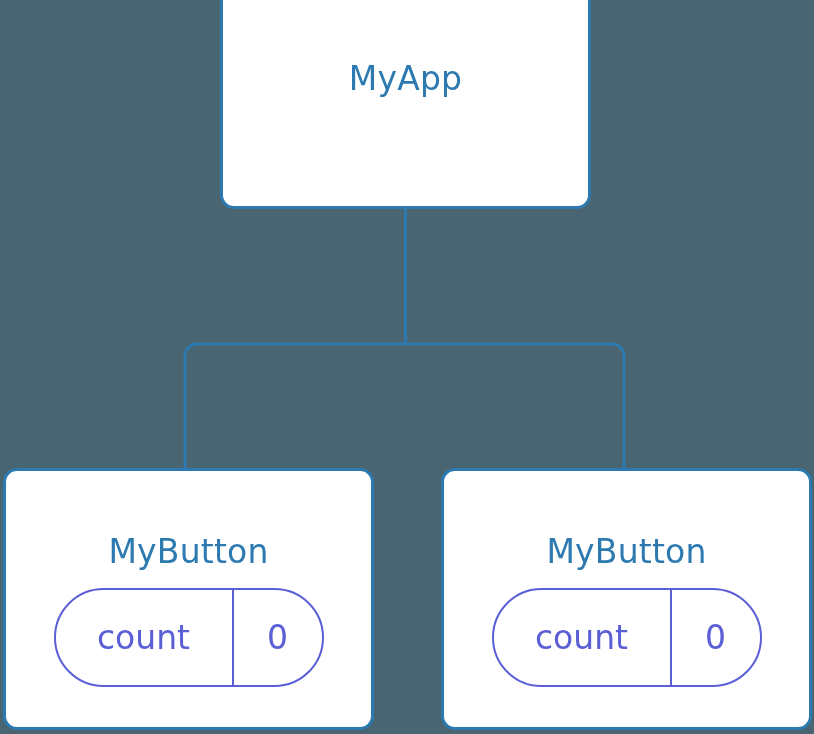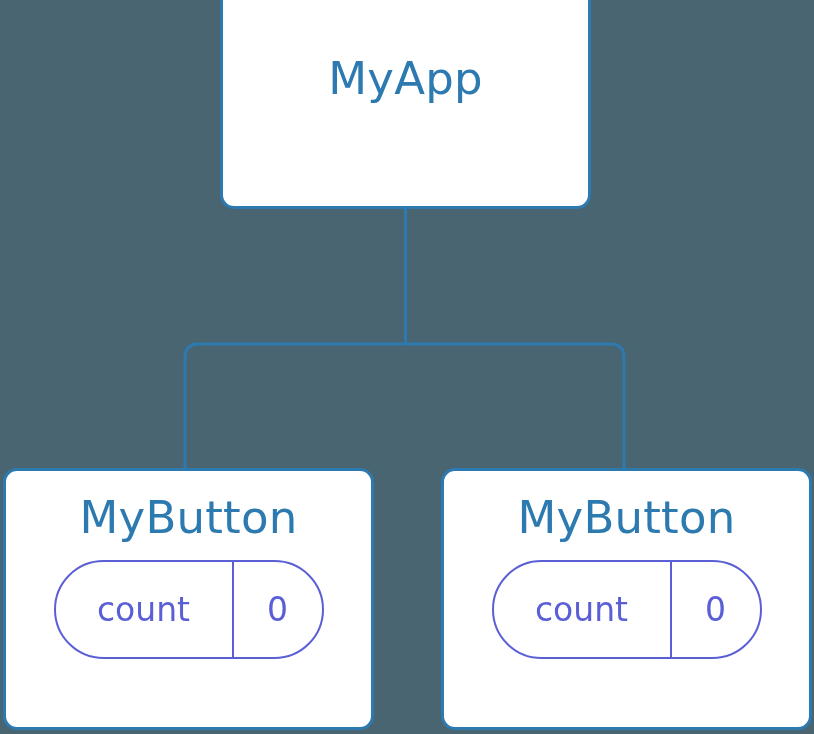--- a/index.html
+++ b/index.html
@@ -39,41 +39,41 @@
     border: 3px solid #2c7ab0;
     border-radius: 14px;
     z-index: 2;
     display: flex;
     flex-direction: column;
     align-items: center;
   }
 
   .node-title {
     color: #2c7ab0;
-    font-size: 45px;
+    font-size: 33px;
     line-height: 1;
     letter-spacing: 0.2px;
     white-space: nowrap;
   }
 
   
   .node-root {
     left: 220px;
     top: -52px;
     width: 371px;
     height: 261px;
     justify-content: center;
   }
 
   
   .node-leaf {
     top: 468px;
     width: 371px;
     height: 262px;
-    padding-top: 24px;
+    padding-top: 64px;
   }
   .node-leaf-left  { left: 3px; }
   .node-leaf-right { left: 441px; }
 
   
   .pill {
     display: flex;
     align-items: stretch;
     box-sizing: border-box;
     margin-top: 20px;

